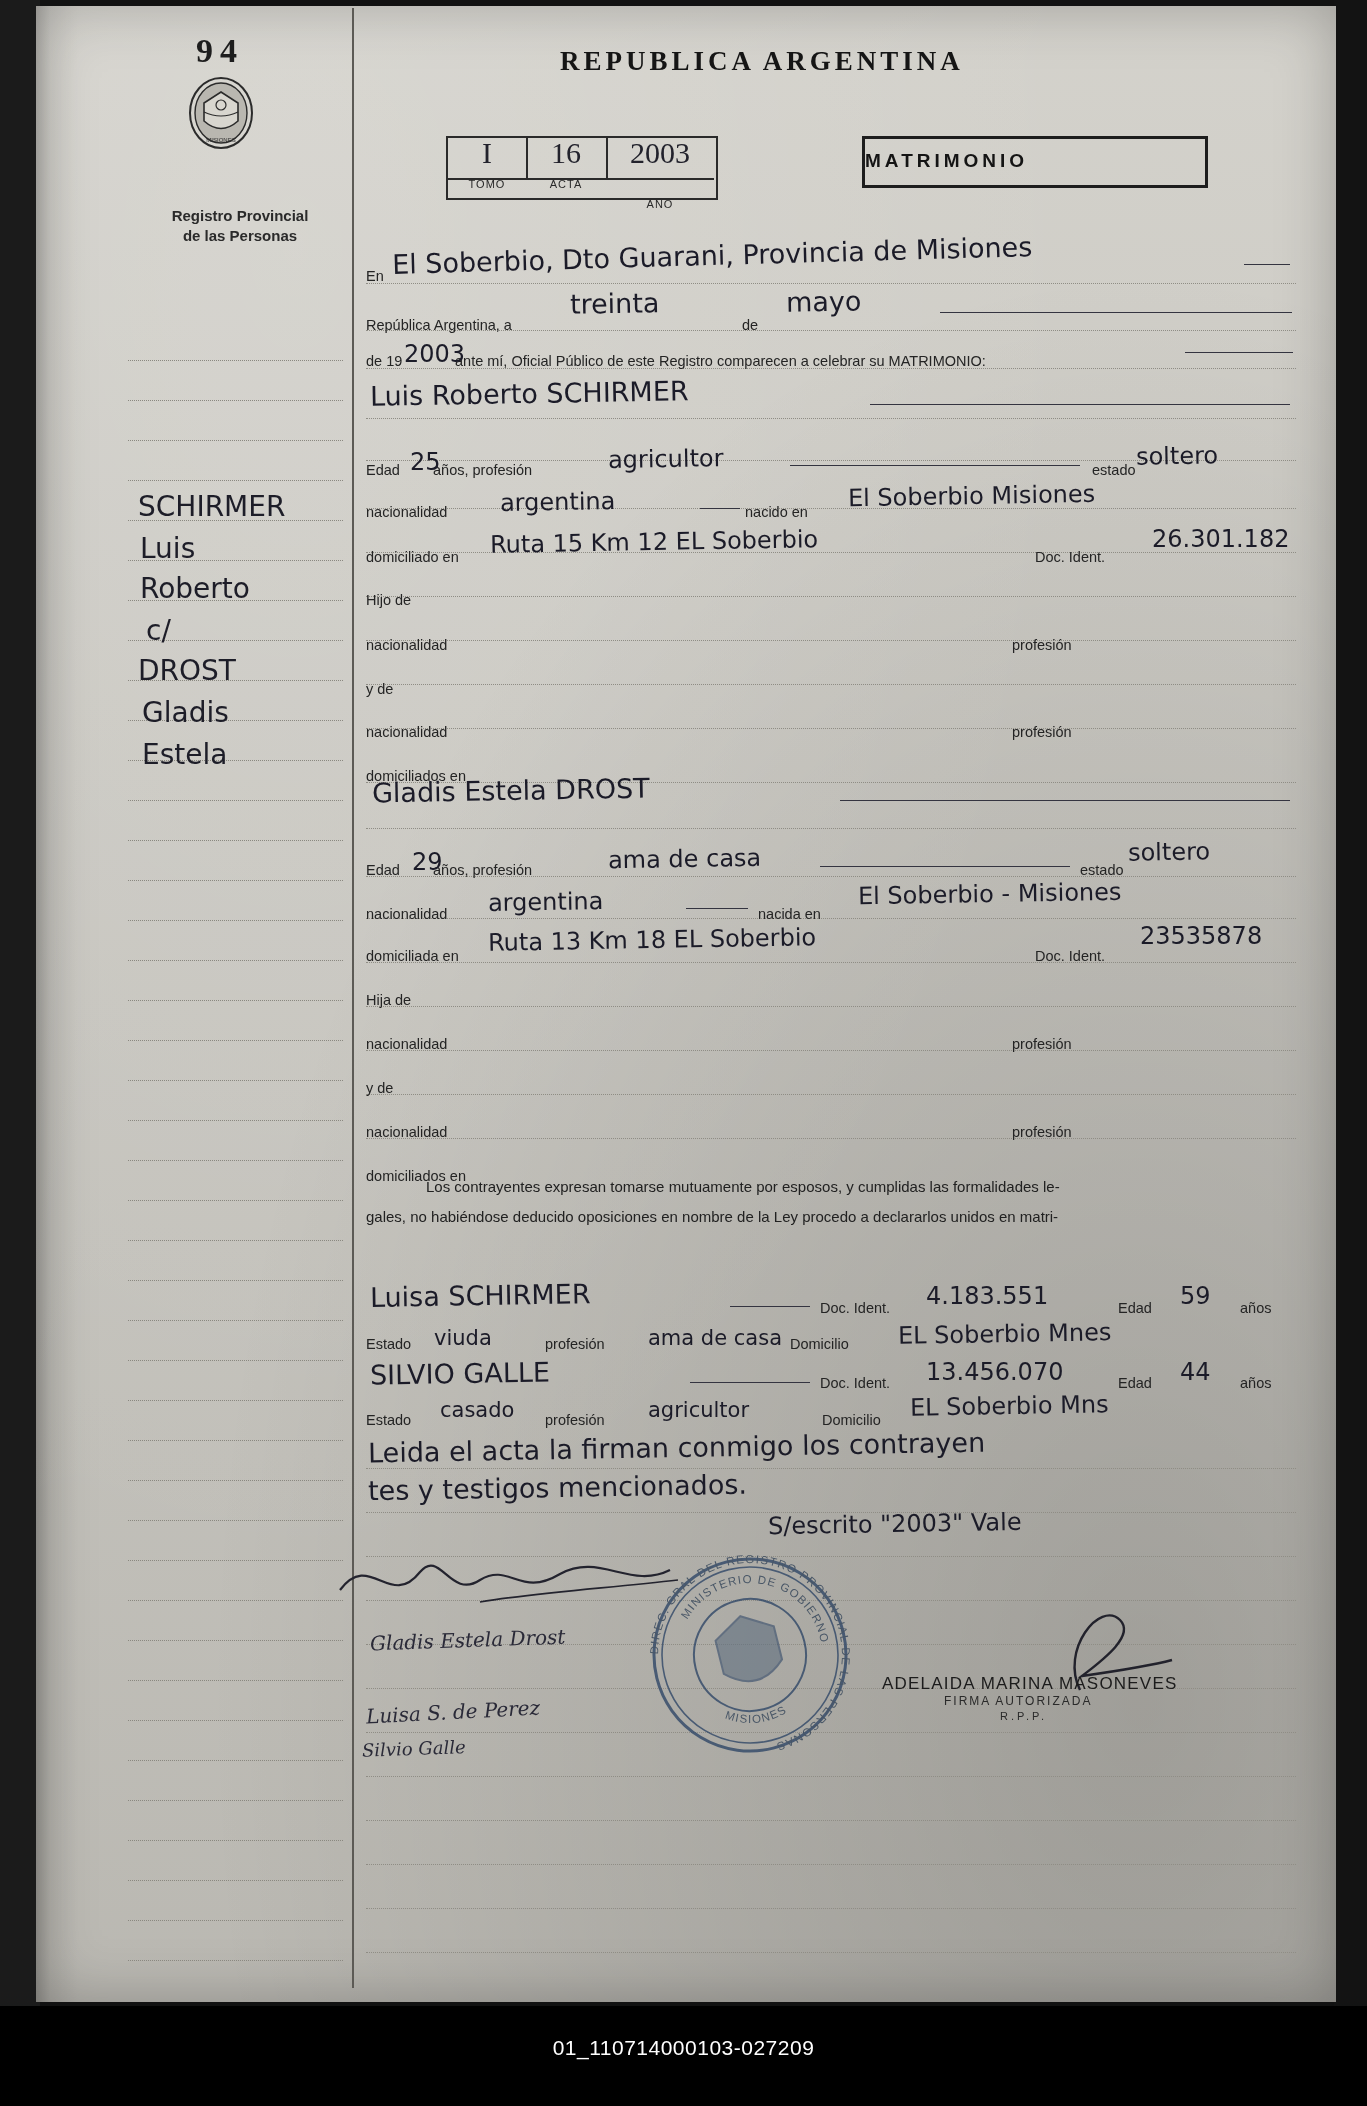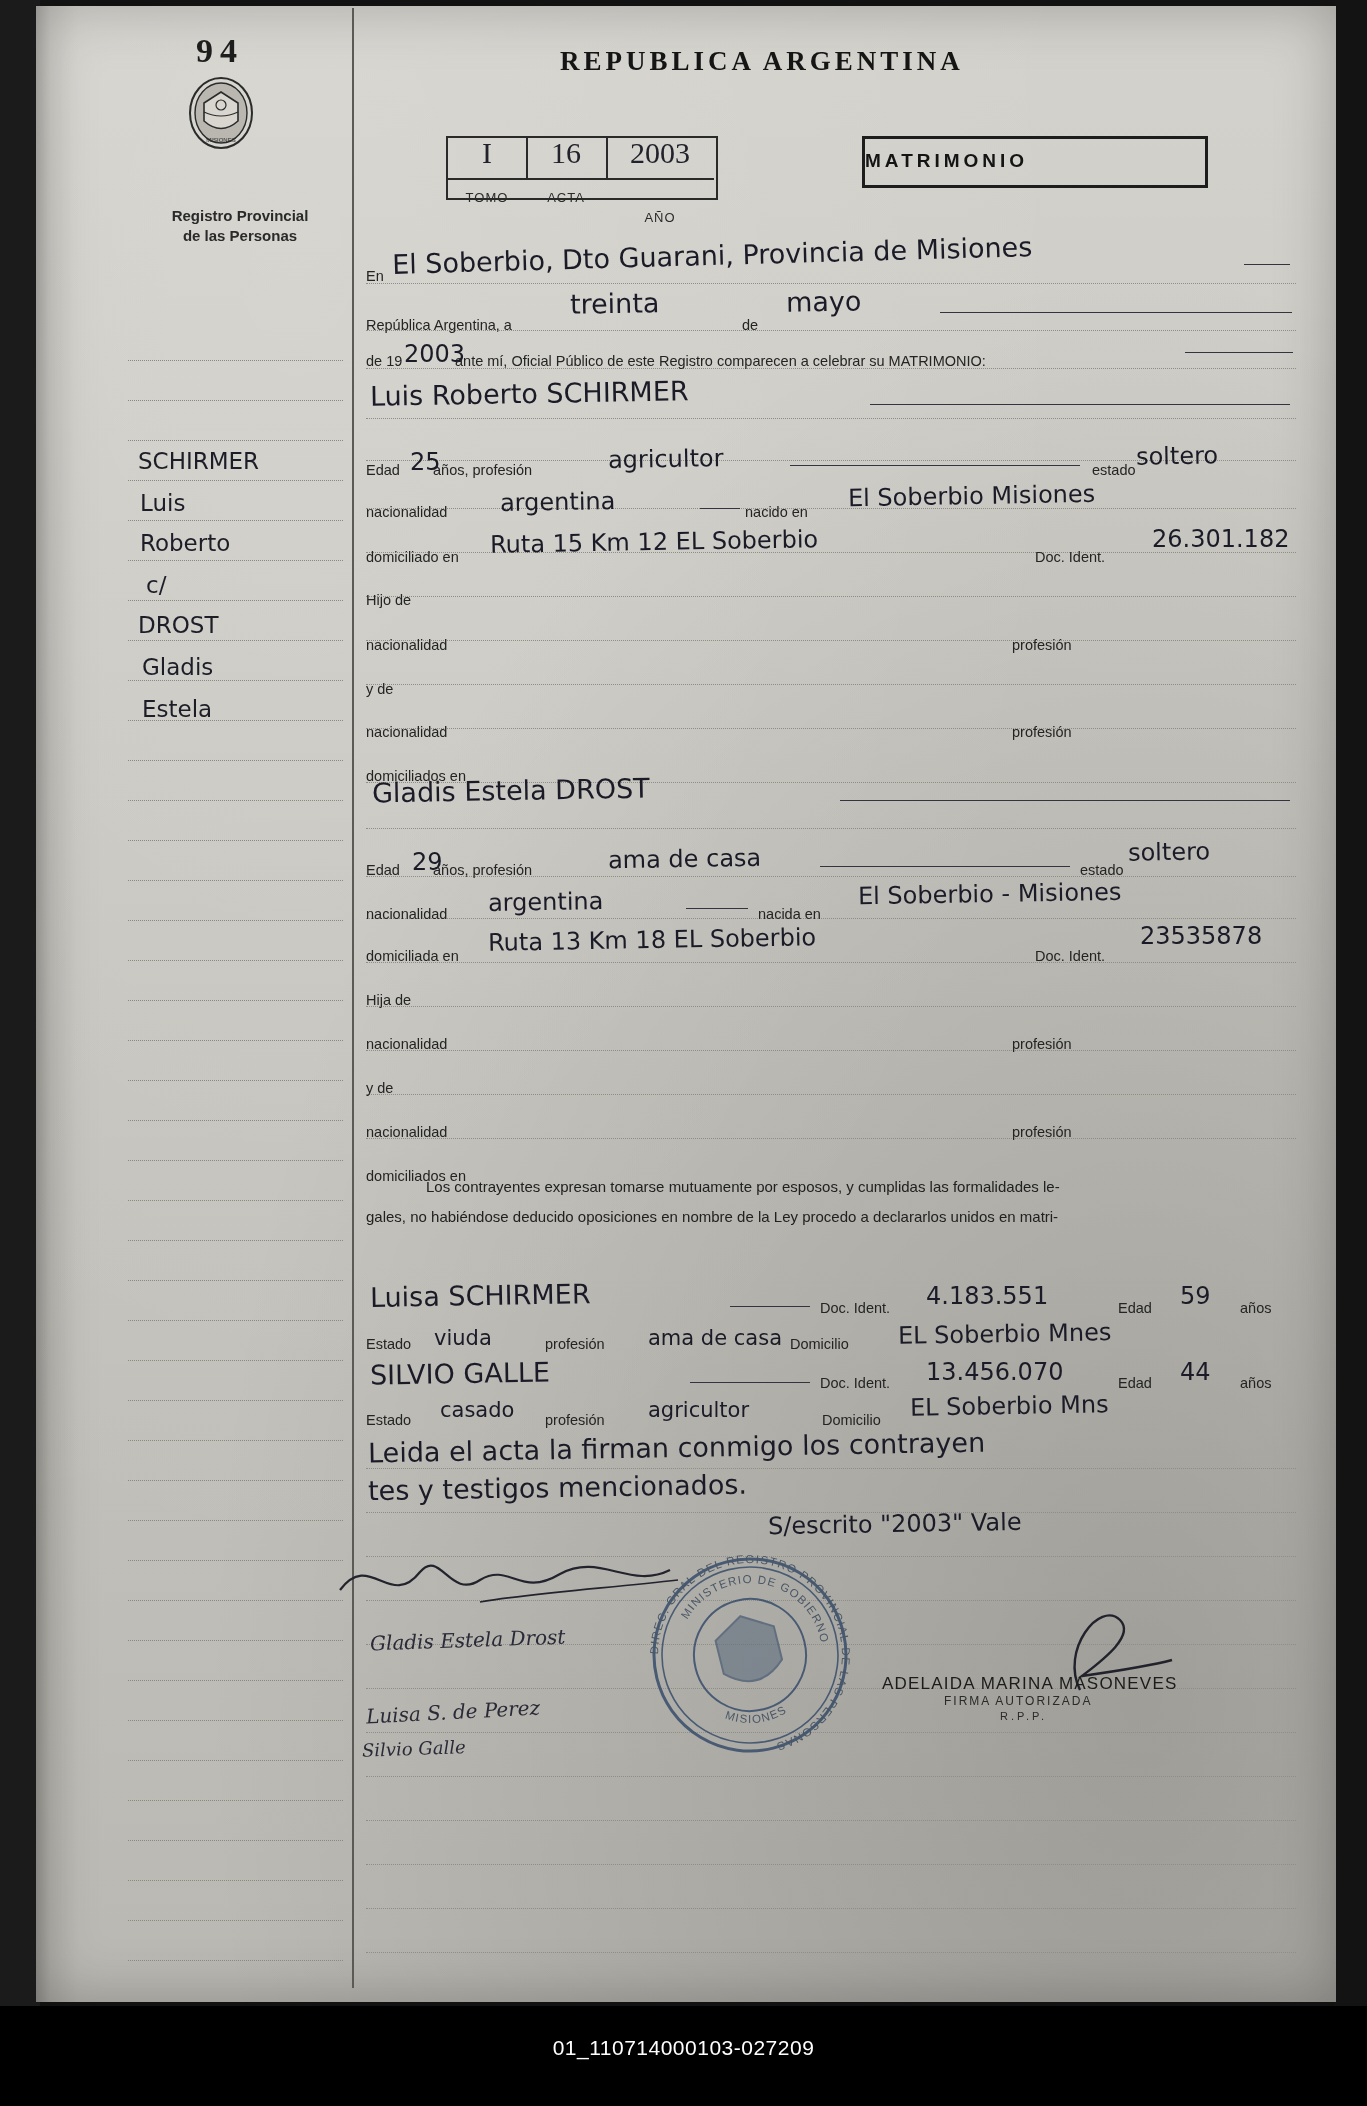--- a/index.html
+++ b/index.html
@@ -48,21 +48,21 @@
   .republica{position:absolute;left:560px;top:46px;font-family:"Liberation Serif",serif;
     font-size:27px;font-weight:bold;letter-spacing:4px;color:#151515;}
 
   
   .tbox{position:absolute;left:446px;top:136px;width:268px;height:60px;border:2px solid #2a2a2a;}
   .tbox .cell{position:absolute;top:0;height:40px;border-right:2px solid #2a2a2a;}
   .tbox .c1{left:0;width:78px;}
   .tbox .c2{left:78px;width:80px;}
   .tbox .c3{left:158px;width:108px;border-right:none;}
   .tbox .divh{position:absolute;left:0;top:40px;width:266px;height:0;border-top:2px solid #2a2a2a;}
-  .tbox .lbl{position:absolute;top:52px;font-size:13px;letter-spacing:1px;color:#2a2a2a;text-align:center;}
+  .tbox .lbl{position:absolute;top:40px;font-size:11px;letter-spacing:1px;color:#2a2a2a;text-align:center;}
   .tbox .l1{left:0;width:78px;}
   .tbox .l2{left:78px;width:80px;}
   .tbox .l3{left:158px;width:108px;margin-top:20px;}
   .tbox .hw{position:absolute;top:-2px;width:100%;text-align:center;font-family:"Liberation Serif",serif;
     font-size:30px;color:#22222c;}
 
   .matribox{position:absolute;left:862px;top:136px;width:340px;height:46px;border:3px solid #1d1d1d;}
   .matribox span{position:absolute;left:0;top:11px;width:100%;
     font-size:19px;letter-spacing:4px;font-weight:bold;color:#141414;}
 
@@ -72,21 +72,21 @@
 
   
   .hw{position:absolute;font-family:"DejaVu Sans",sans-serif;color:#1b1b28;white-space:nowrap;}
   .hw.s{font-size:21px;}
   .hw.m{font-size:24px;}
   .hw.l{font-size:27px;}
   .hw.tilt{transform:rotate(-1.6deg);}
   .hw.tilt2{transform:rotate(-1deg);}
 
   
-  .marg{position:absolute;left:140px;font-family:"DejaVu Sans",sans-serif;font-size:23px;color:#1d1d28;}
+  .marg{position:absolute;left:140px;font-family:"DejaVu Sans",sans-serif;font-size:28px;color:#1d1d28;margin-top:42px;}
 
   
   .fill{position:absolute;height:0;border-top:1.6px solid #343440;}
 
   
   .seal{position:absolute;left:640px;top:1545px;width:220px;height:220px;}
   .sealtxt{font-family:"Liberation Sans",sans-serif;font-size:11.5px;letter-spacing:1.2px;fill:#2d3f55;}
   .signame{position:absolute;left:882px;top:1674px;font-size:17px;letter-spacing:1.2px;color:#1c1c1c;white-space:nowrap;}
   .sigsub{position:absolute;left:944px;top:1694px;font-size:12px;letter-spacing:2px;color:#2a2a2a;}
   .sigsub2{position:absolute;left:1000px;top:1710px;font-size:11px;letter-spacing:3px;color:#2a2a2a;}

